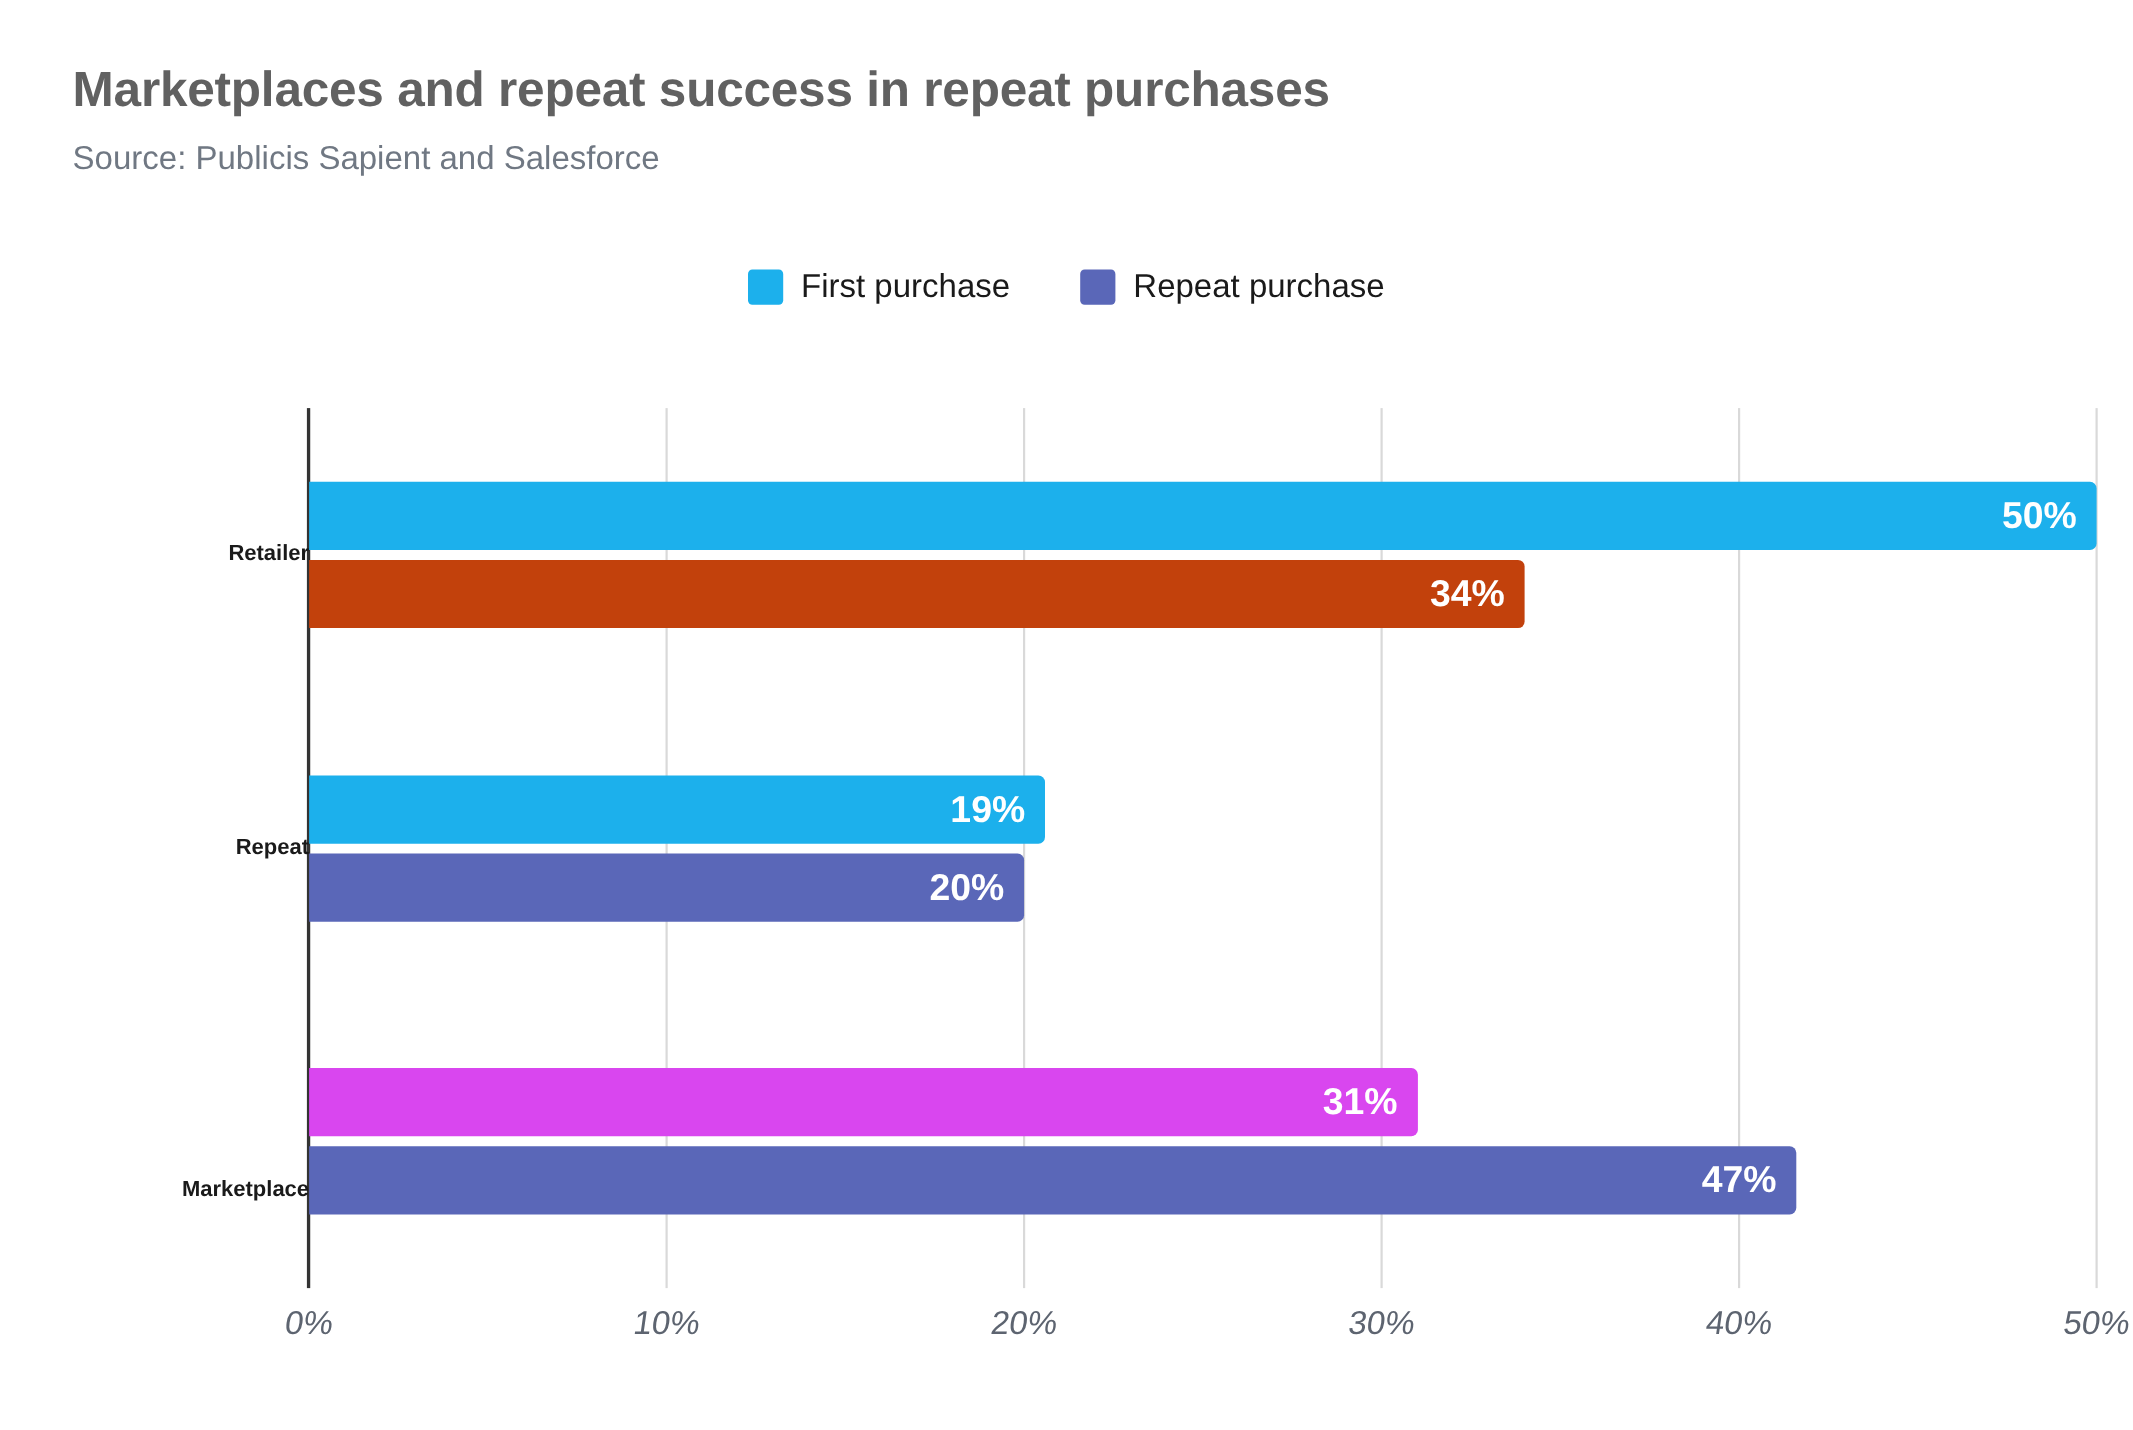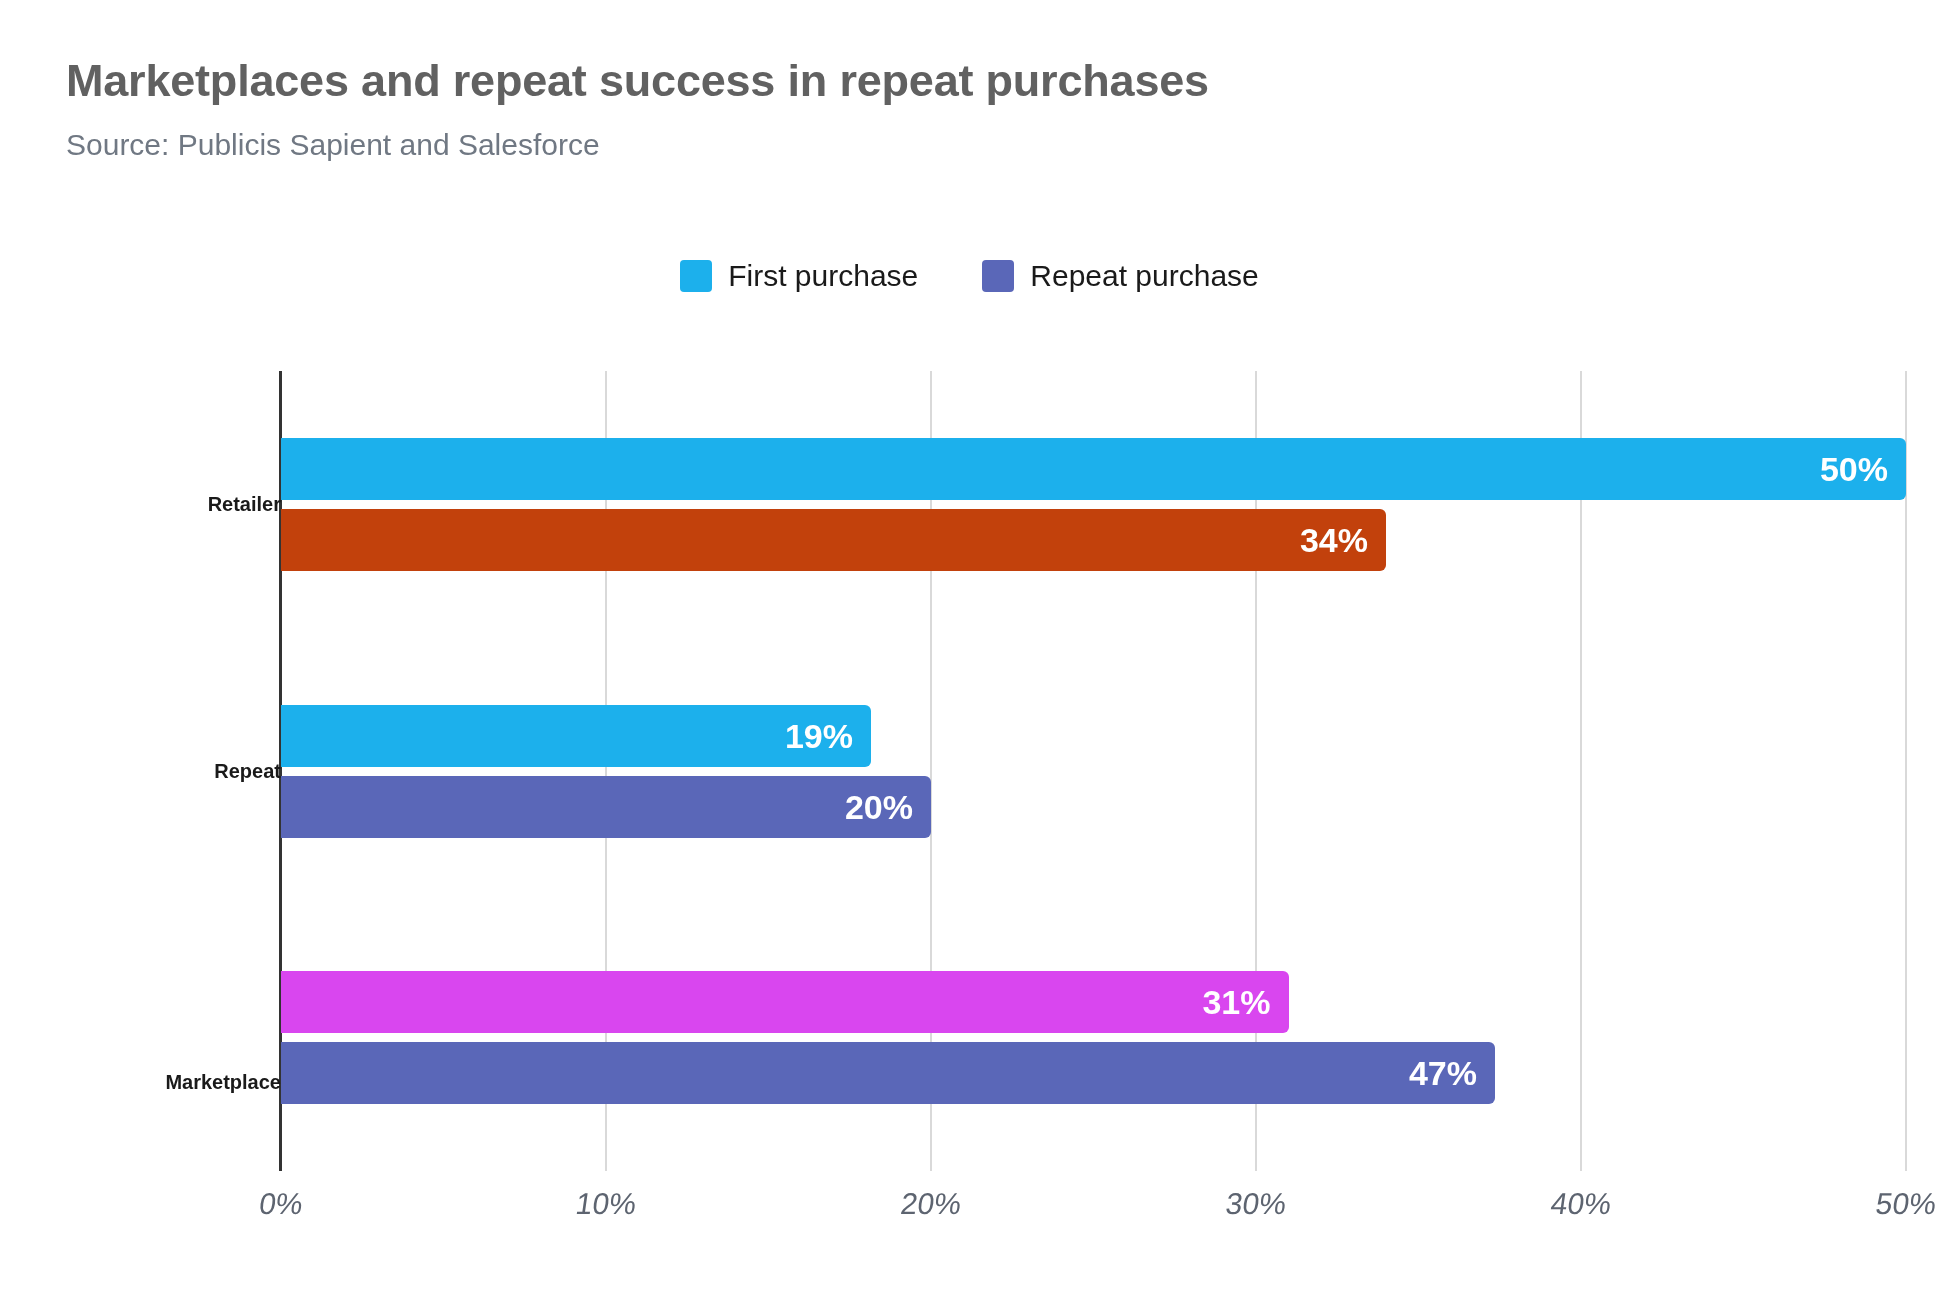--- a/index.html
+++ b/index.html
@@ -43,21 +43,21 @@
     color: #707883;
     line-height: 1.1;
     white-space: nowrap;
   }
 
   
   .legend {
     position: absolute;
     left: 0;
     right: 0;
-    top: 260px;
+    top: 245px;
     display: flex;
     justify-content: center;
     align-items: center;
     gap: 64px;
   }
   .legend-item {
     display: flex;
     align-items: center;
     gap: 16px;
   }
@@ -189,36 +189,36 @@
           <div class="bar" style="width: 1625px; background: rgb(28, 176, 236);">
             <span class="bar-value">50%</span>
           </div>
         </div>
         <div class="bar-row" style="top: 137.833px; right: 0px;">
           <div class="bar" style="width: 1105px; background: #c2410c;">
             <span class="bar-value">34%</span>
           </div>
         </div>
         <div class="bar-row" style="top: 333.5px; right: 0px;">
-          <div class="bar" style="width: 590px; background: rgb(28, 176, 236);">
+          <div class="bar" style="width: 669px; background: rgb(28, 176, 236);">
             <span class="bar-value">19%</span>
           </div>
         </div>
         <div class="bar-row" style="top: 404.5px; right: 0px;">
           <div class="bar" style="width: 650px; background: rgb(90, 103, 184);">
             <span class="bar-value">20%</span>
           </div>
         </div>
         <div class="bar-row" style="top: 600.167px; right: 0px;">
           <div class="bar" style="width: 1007.5px; background: #d946ef;">
             <span class="bar-value">31%</span>
           </div>
         </div>
         <div class="bar-row" style="top: 671.167px; right: 0px;">
-          <div class="bar" style="width: 1214px; background: rgb(90, 103, 184);">
+          <div class="bar" style="width: 1352px; background: rgb(90, 103, 184);">
             <span class="bar-value">47%</span>
           </div>
         </div>
       </div>
   </div>
 
   <div class="xaxis" id="xaxis">
       <div class="xtick" style="left: 0px;">0%</div>
       <div class="xtick" style="left: 325px;">10%</div>
       <div class="xtick" style="left: 650px;">20%</div>

